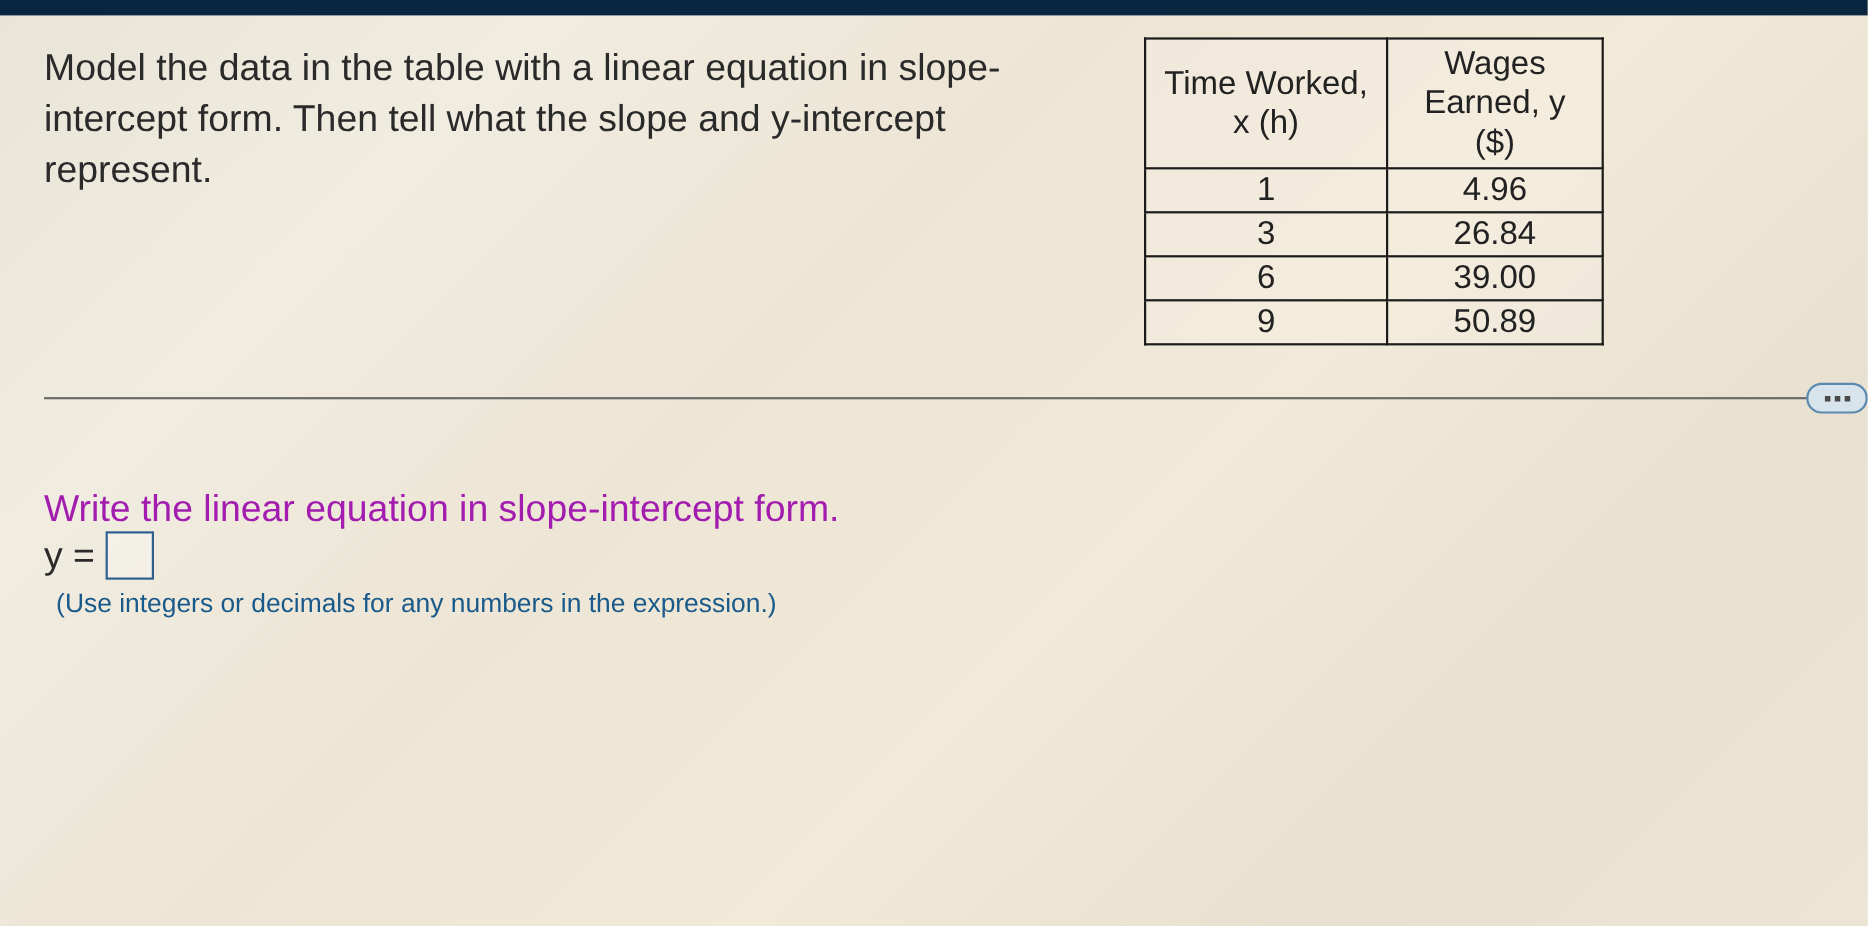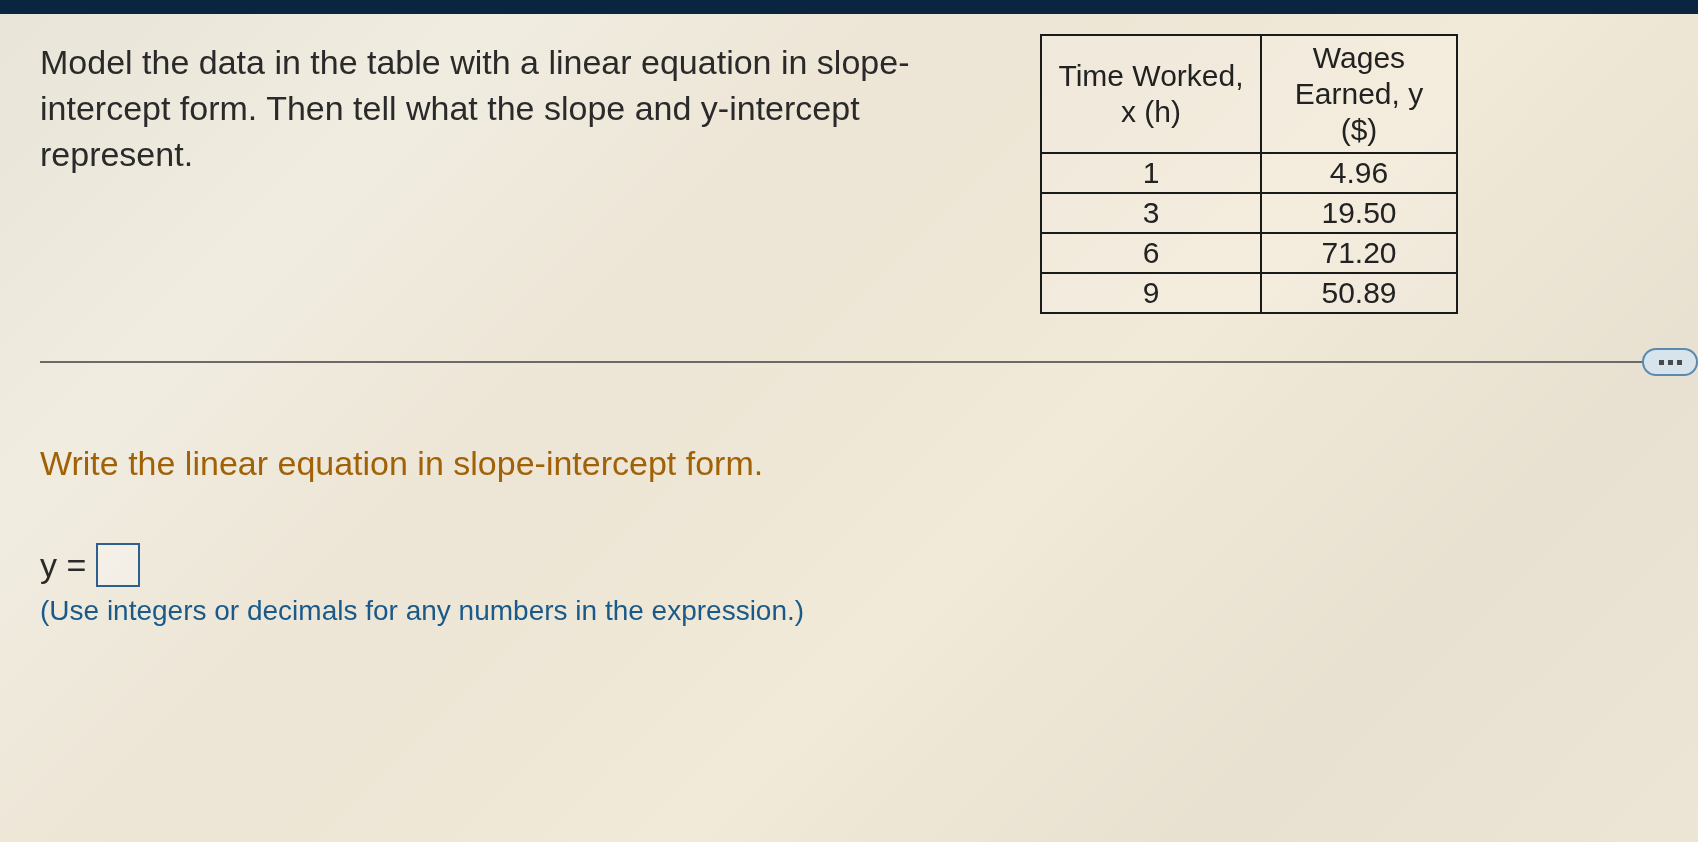--- a/index.html
+++ b/index.html
@@ -82,43 +82,43 @@
     width: 5px; height: 5px; background: #4a4a4a;
   }
   .lower {
     position: absolute;
     left: 40px;
     top: 430px;
     right: 40px;
   }
   .instruction {
     font-size: 34px;
-    color: #a16207;
-    margin-bottom: 60px;
+    color: #a21caf;
   }
   .equation-row {
     display: flex;
     align-items: center;
     gap: 10px;
     margin-bottom: 8px;
   }
   .eq-label {
     font-size: 34px;
     color: #2a2a2a;
   }
   .answer-box {
     width: 44px;
     height: 44px;
     border: 2px solid #2f5f8f;
     background: rgba(255,255,255,0.3);
     display: inline-block;
   }
   .hint {
-    font-size: 28px;
+    font-size: 24px;
     color: #1a5a8a;
+    margin-left: 11px;
   }
 </style>
 </head>
 <body>
 
 <div class="topbar"></div>
 
 <div class="content">
 
   <div class="upper">
@@ -131,25 +131,25 @@
           <th class="col-y">Wages Earned, y ($)</th>
         </tr>
       </thead>
       <tbody>
         <tr>
           <td>1</td>
           <td>4.96</td>
         </tr>
         <tr>
           <td>3</td>
-          <td>19.50</td>
+          <td>26.84</td>
         </tr>
         <tr>
           <td>6</td>
-          <td>71.20</td>
+          <td>39.00</td>
         </tr>
         <tr>
           <td>9</td>
           <td>50.89</td>
         </tr>
       </tbody>
     </table>
   </div>
 
   <div class="divider-wrap">

